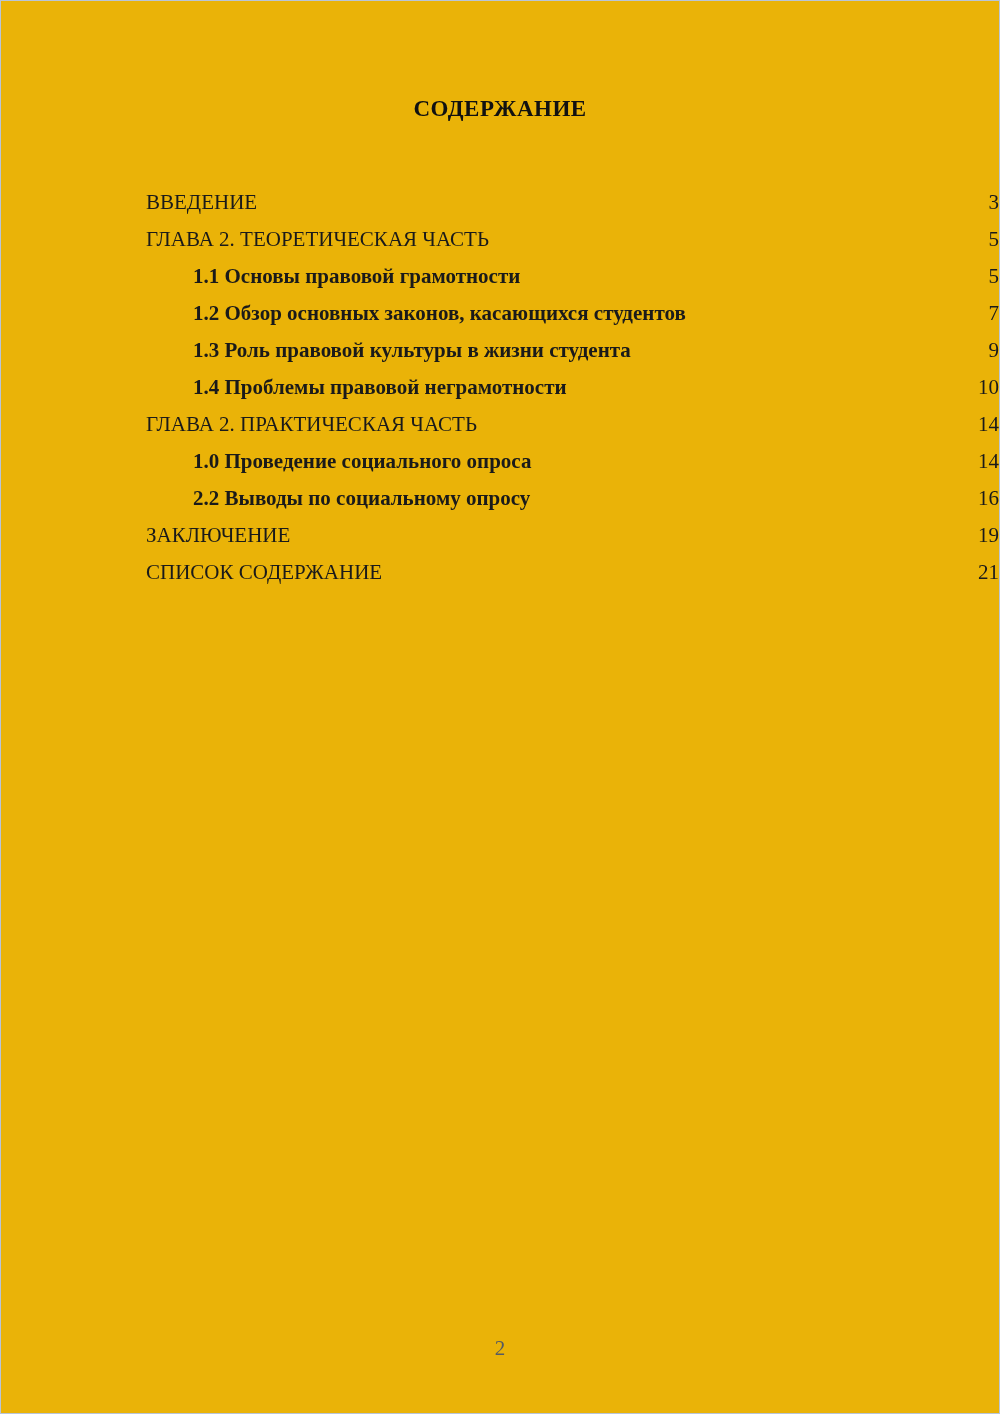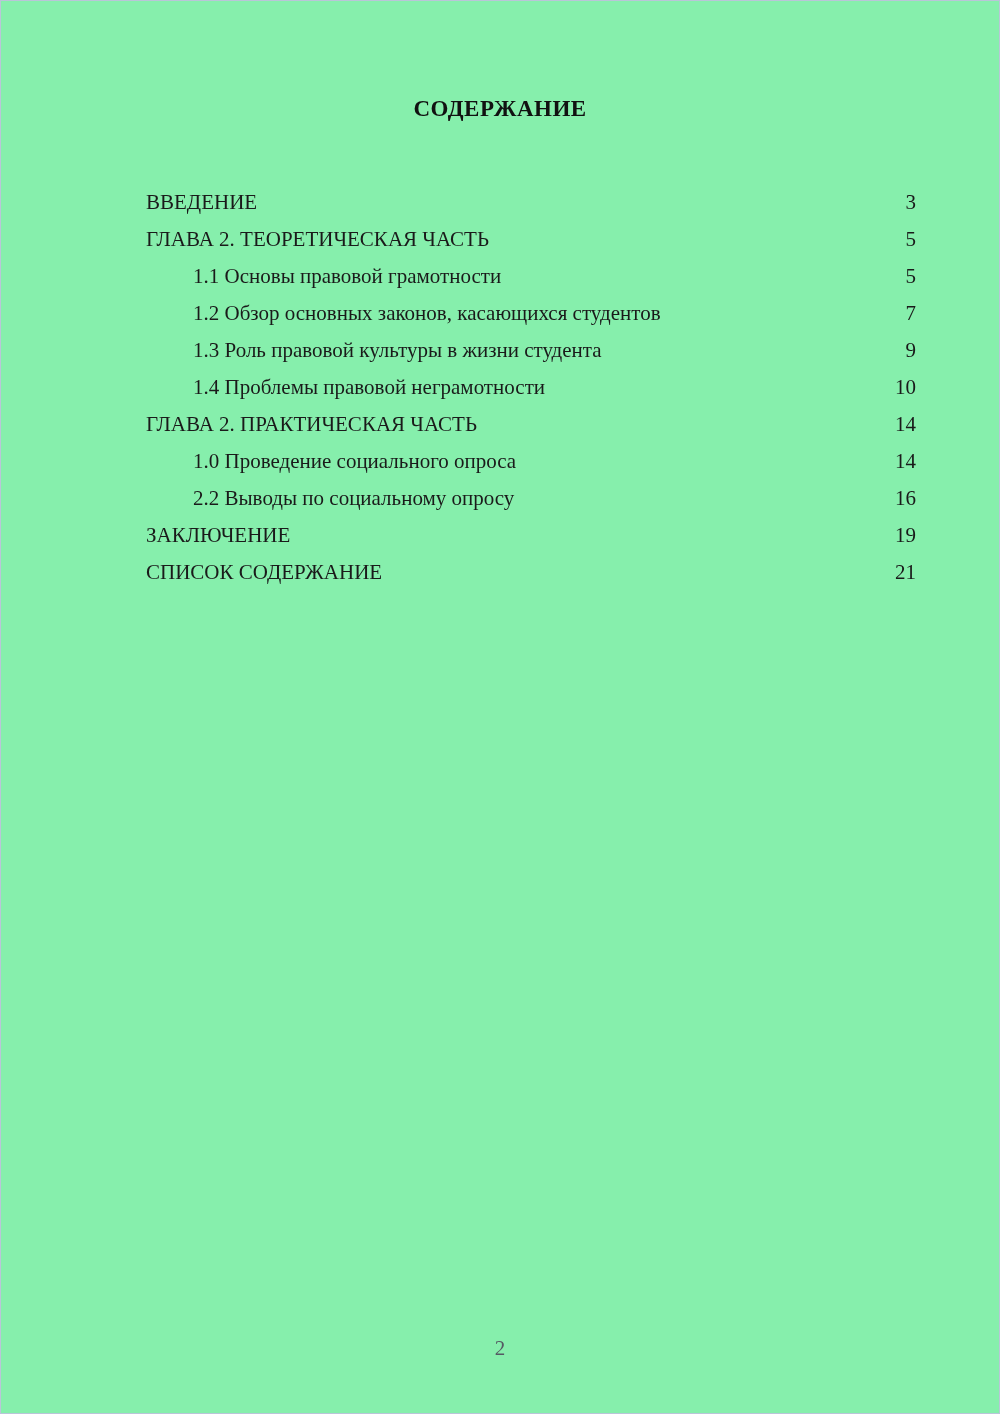--- a/index.html
+++ b/index.html
@@ -5,51 +5,51 @@
   html, body {
     margin: 0;
     padding: 0;
     background: #ffffff;
   }
   .page {
     position: relative;
     width: 998px;
     height: 1412px;
     border: 1px solid #b9c5d8;
-    background: #86efac;
+    background: #eab308;
     font-family: "Liberation Serif", "DejaVu Serif", serif;
     color: #1a1a1a;
     box-sizing: content-box;
     overflow: hidden;
   }
   .doc-title {
     margin-top: 95px;
     text-align: center;
     font-size: 23px;
     font-weight: bold;
     letter-spacing: 0.5px;
     color: #111111;
   }
   .toc {
     margin-top: 62px;
     padding-left: 145px;
-    padding-right: 83px;
   }
   .toc-row {
     display: flex;
     align-items: baseline;
     font-size: 21px;
     line-height: 37px;
     color: #1a1a1a;
   }
   .toc-row .label {
     white-space: nowrap;
   }
   .toc-row.level-1 .label {
     padding-left: 47px;
+    font-weight: bold;
   }
   .toc-row .fill {
     flex: 1;
   }
   .toc-row .pg {
     text-align: right;
     min-width: 30px;
   }
   .footer-pagenum {
     position: absolute;

